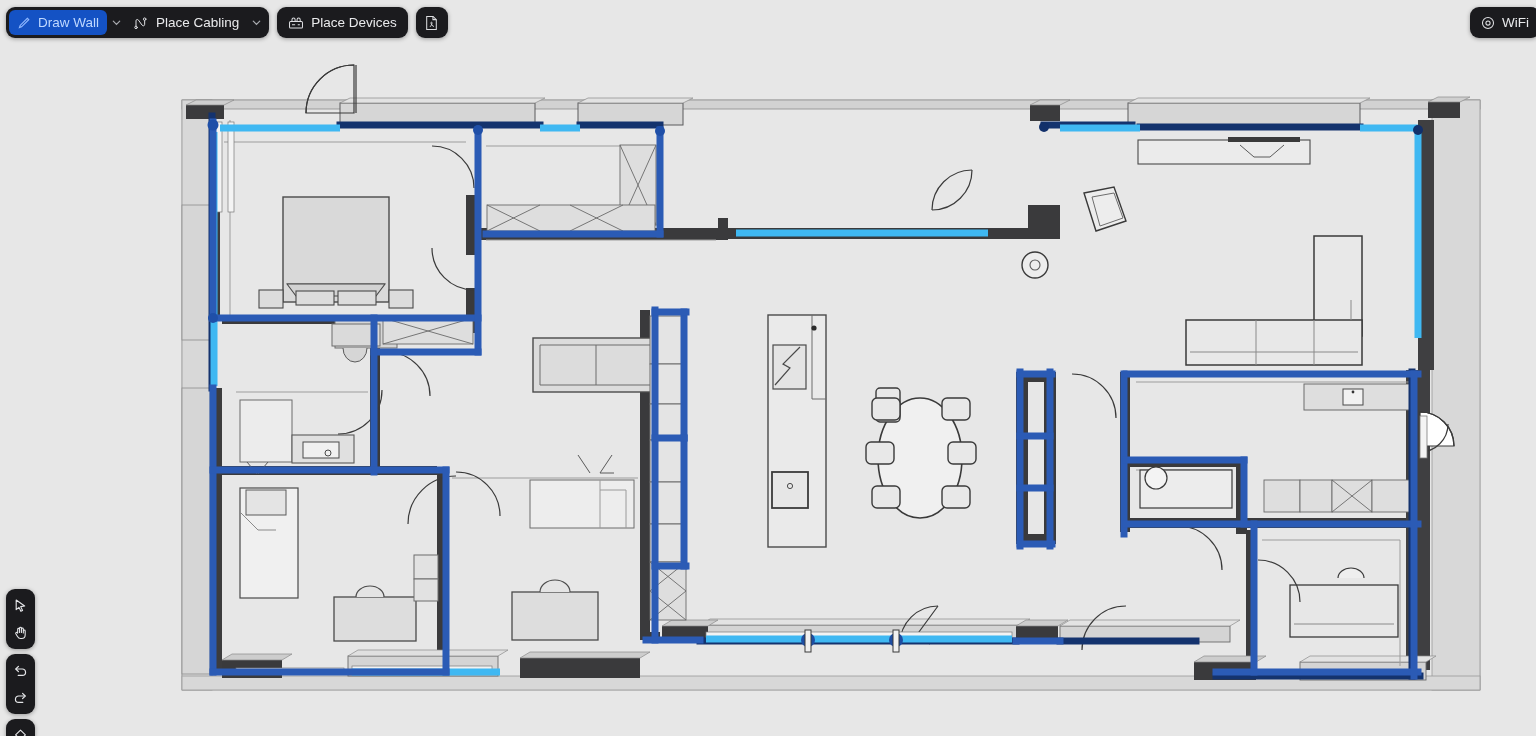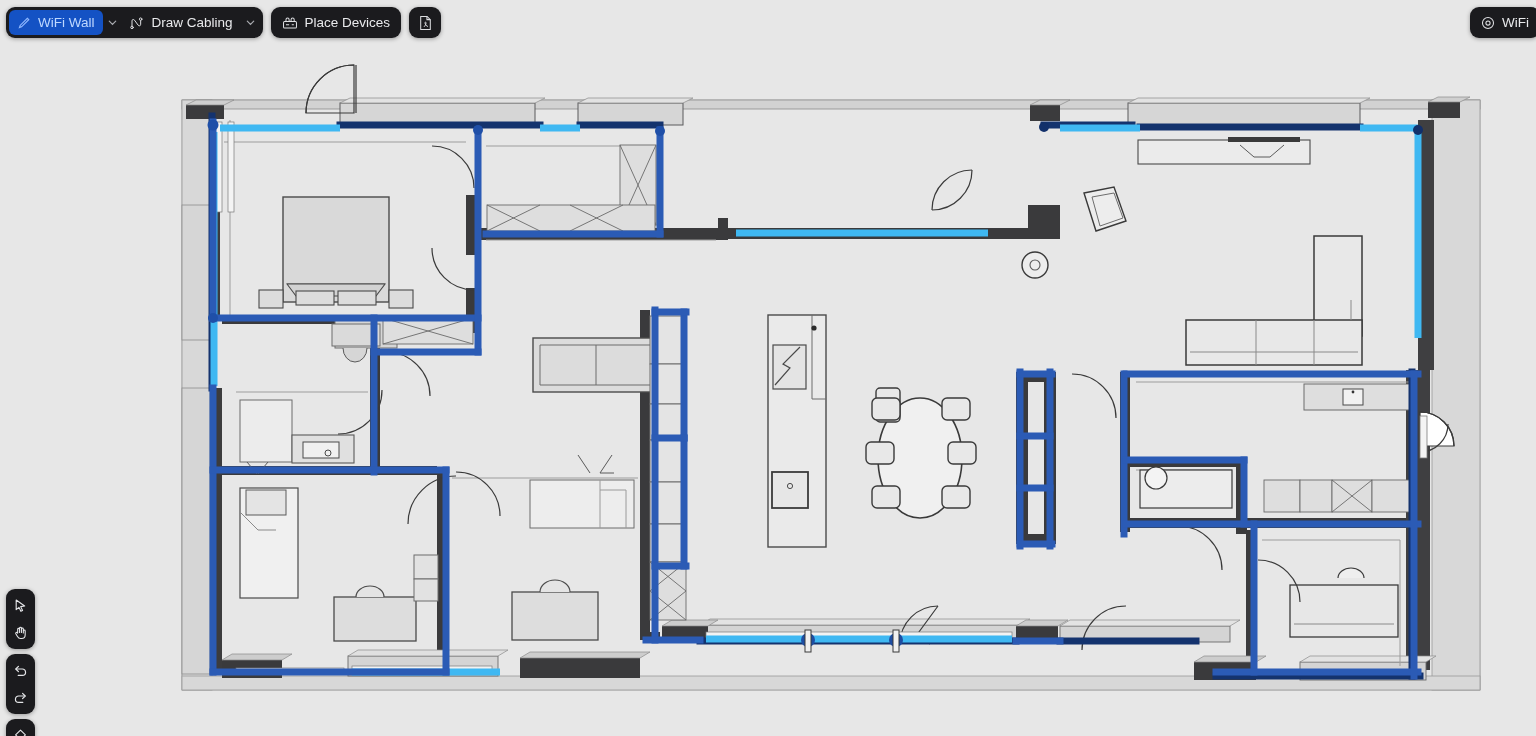--- a/index.html
+++ b/index.html
@@ -455,36 +455,36 @@
   <div class="toolbar-row">
 
 
     <div class="tb-group">
       <div class="tb-item active">
         <span class="tb-icon">
           <svg width="14" height="14" viewBox="0 0 16 16" fill="none" stroke="#8fb8ff" stroke-width="1.35" stroke-linecap="round">
             <path d="M11.8 2.6 L13.4 4.2 L5.2 12.4 L2.8 13.2 L3.6 10.8 Z"></path>
           </svg>
         </span>
-        <span class="tb-label">WiFi Wall</span>
+        <span class="tb-label">Draw Wall</span>
       </div>
       <div class="tb-caret">
         <svg width="11" height="11" viewBox="0 0 12 12" fill="none" stroke="#a9abb0" stroke-width="1.3" stroke-linecap="round">
           <path d="M2.5 4.5 L6 8 L9.5 4.5"></path>
         </svg>
       </div>
       <div class="tb-item">
         <span class="tb-icon">
           <svg width="15" height="14" viewBox="0 0 18 16" fill="none" stroke="#e0e1e4" stroke-width="1.2" stroke-linecap="round">
             <path d="M2.4 12.6 V5.4 C2.4 3.6 4.2 3.2 5.4 4.6 L9.6 10.4 C10.8 12 12.8 11.6 12.8 9.6 V4.2"></path>
             <circle cx="2.4" cy="13.3" r="1.5" fill="#1b1b1e"></circle>
             <circle cx="12.8" cy="3.4" r="1.5" fill="#1b1b1e"></circle>
           </svg>
         </span>
-        <span class="tb-label">Draw Cabling</span>
+        <span class="tb-label">Place Cabling</span>
       </div>
       <div class="tb-caret">
         <svg width="11" height="11" viewBox="0 0 12 12" fill="none" stroke="#a9abb0" stroke-width="1.3" stroke-linecap="round">
           <path d="M2.5 4.5 L6 8 L9.5 4.5"></path>
         </svg>
       </div>
     </div>
 
     <div class="tb-group single">
       <div class="tb-item">

